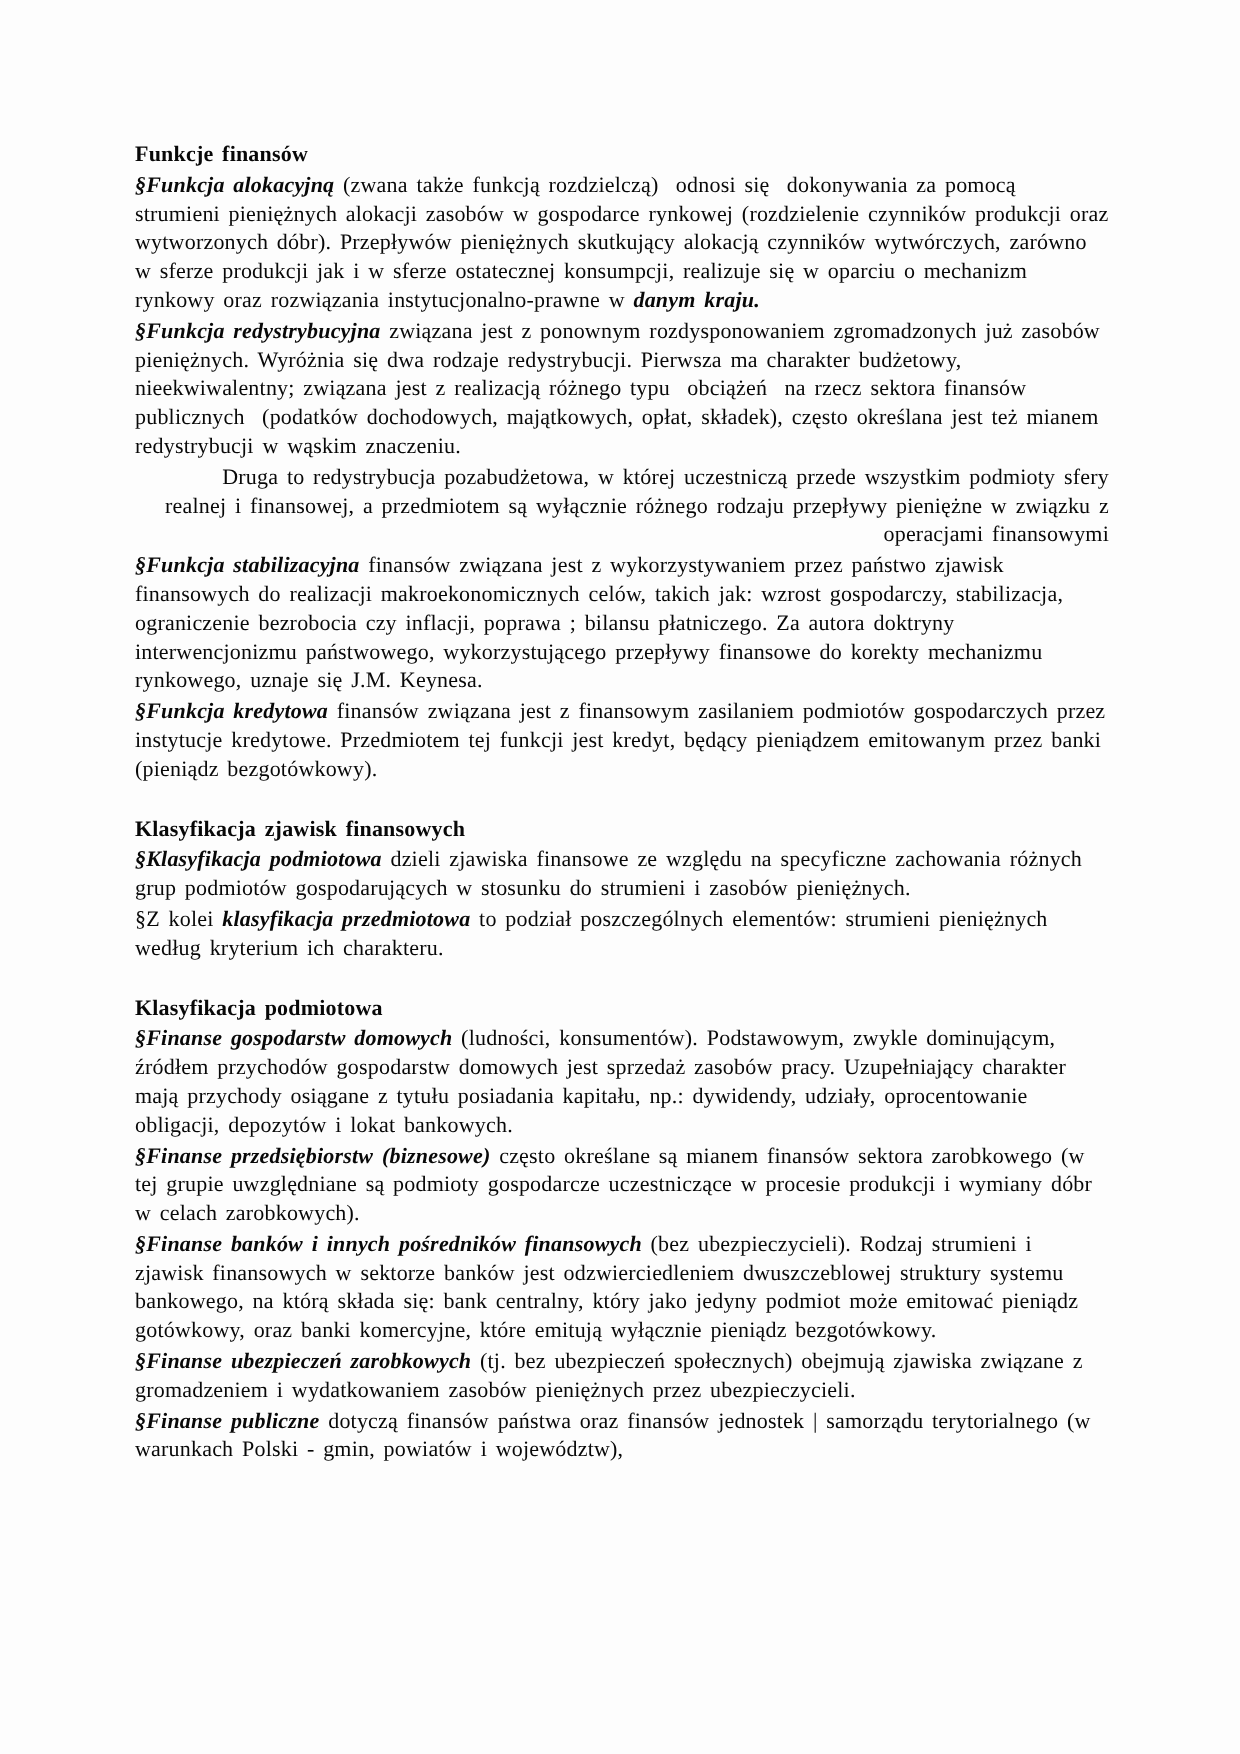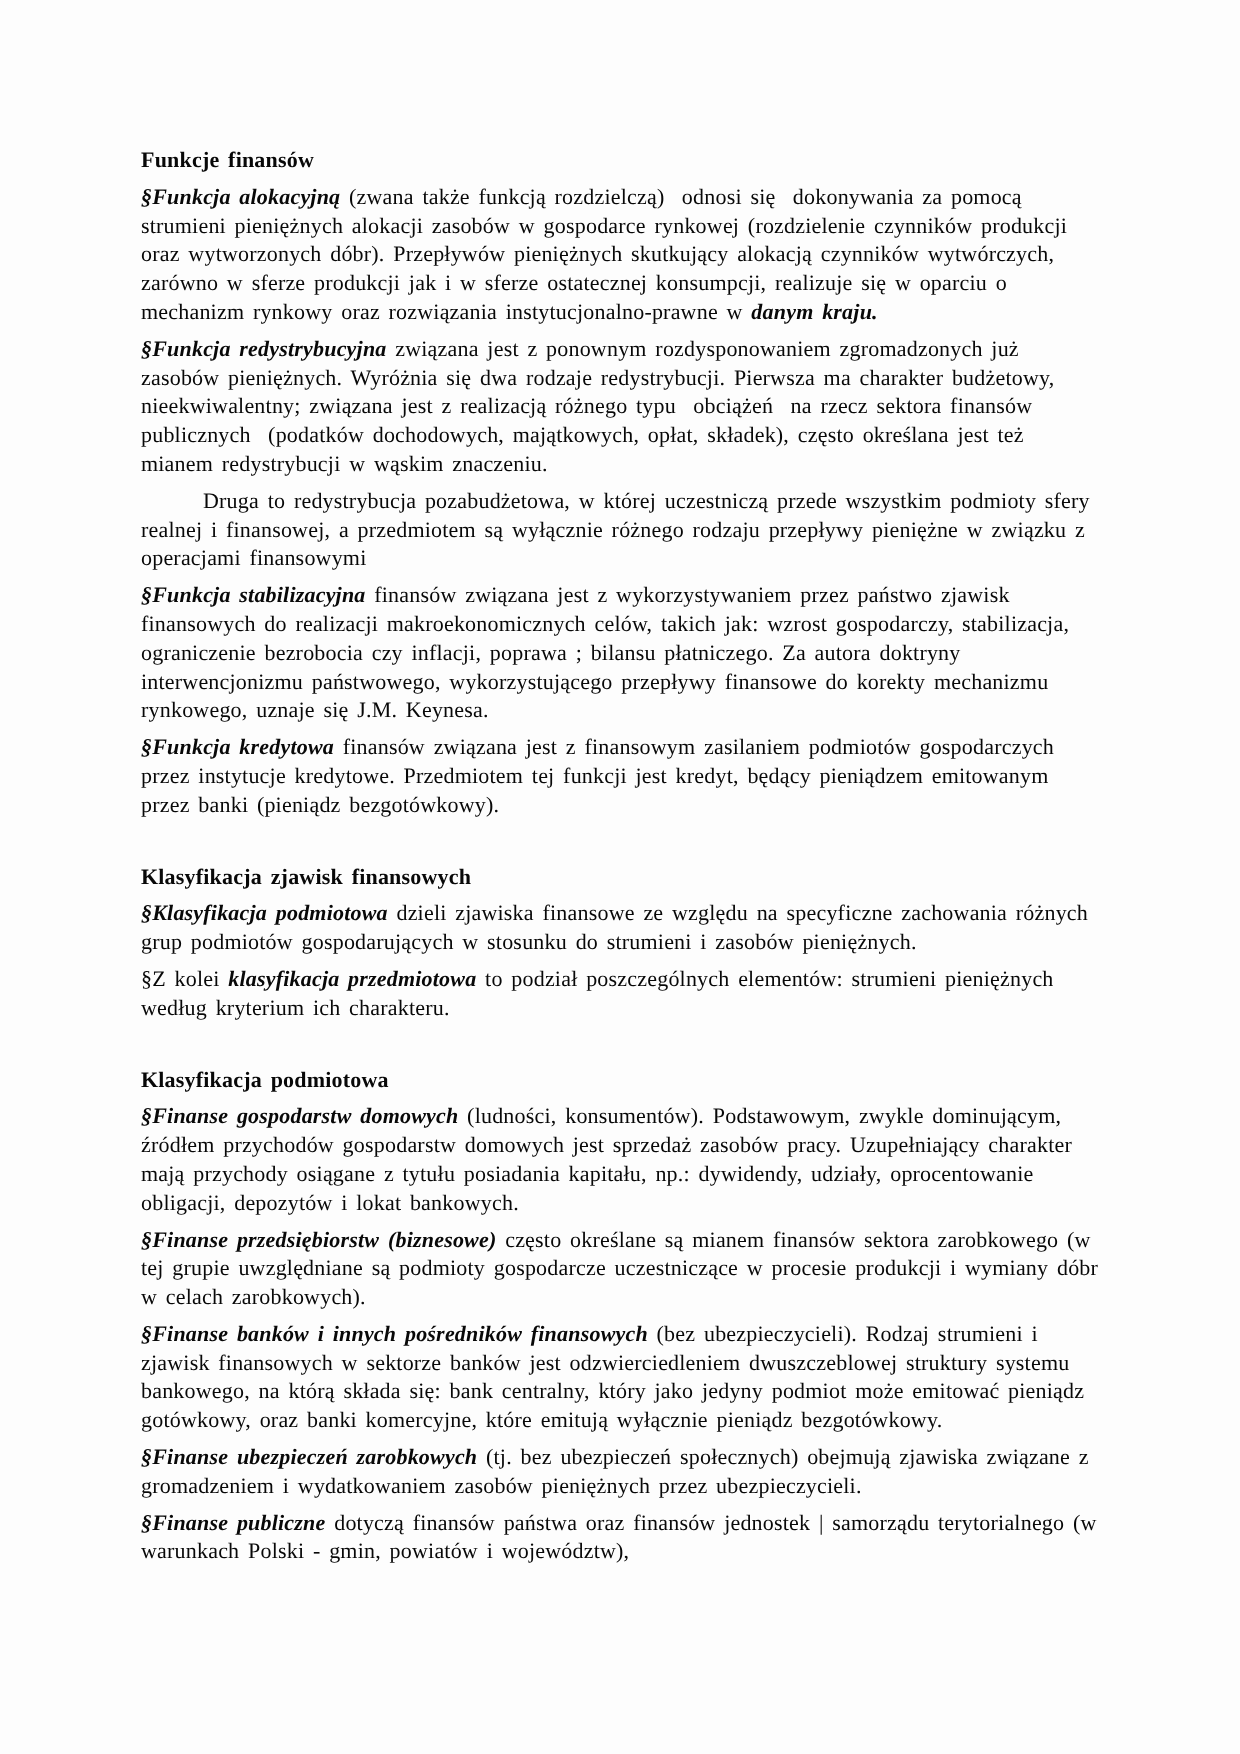--- a/index.html
+++ b/index.html
@@ -26,30 +26,31 @@
     width: 978px;
     font-size: 22px;
     line-height: 28.8px;
     word-spacing: 3px;
     letter-spacing: 0.2px;
     white-space: pre-wrap;
     text-rendering: geometricPrecision;
   }
   .textblock p,
   .textblock h2 {
-    margin: 8px;
+    margin: 2px;
     padding: 0;
     font-size: 22px;
     line-height: 28.8px;
   }
   .textblock h2 {
     font-weight: 700;
   }
   .textblock p.indent {
     text-indent: 62px;
+    text-align: right;
   }
   .textblock b {
     font-weight: 700;
     font-style: italic;
   }
   .spacer {
     height: 27px;
   }
 </style>
 </head>

